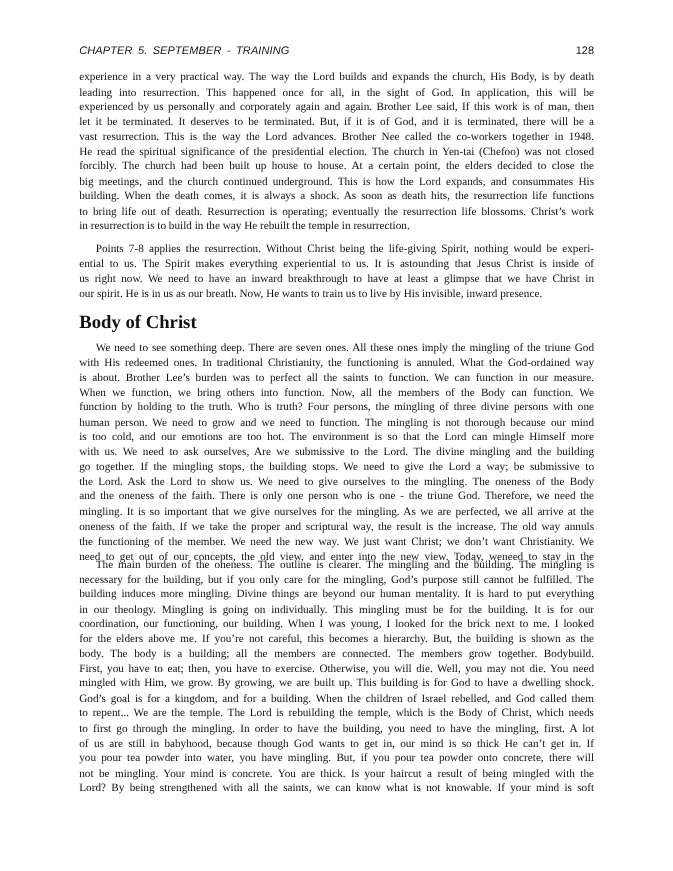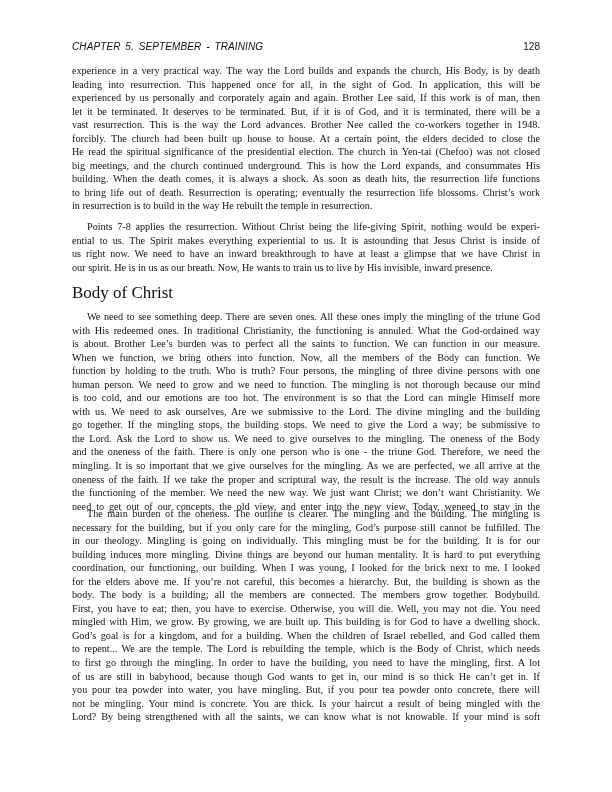--- a/index.html
+++ b/index.html
@@ -9,40 +9,40 @@
   .header { position: absolute; top: 41px; left: 0; width: 468px; height: 14px;
             font-family: Liberation Sans, sans-serif; font-size: 10px; }
   .header .title { position: absolute; left: 0; font-style: italic; letter-spacing: 0.1px; word-spacing: 2px; }
   .header .num { position: absolute; right: 0; }
   .para { position: absolute; left: 0; width: 468px; }
   .line { font-family: "Liberation Serif", serif; font-size: 10.2px; line-height: 13.55px;
           height: 13.55px; white-space: nowrap; text-align: justify; text-align-last: justify; }
   .line.last { text-align-last: left; }
   .line.indent { padding-left: 15px; }
   .heading { position: absolute; left: 0; top: 283px; font-family: "Liberation Serif", serif;
-             font-weight: normal; font-size: 17px; }
+             font-weight: bold; font-size: 17px; }
 </style>
 </head>
 <body>
 
 <div class="page">
 
   <div class="header">
     <span class="title">CHAPTER 5.  SEPTEMBER - TRAINING</span>
     <span class="num">128</span>
   </div>
 
   <div class="para" style="top:64px">
     <div class="line">experience in a very practical way. The way the Lord builds and expands the church, His Body, is by death</div>
     <div class="line">leading into resurrection. This happened once for all, in the sight of God. In application, this will be</div>
     <div class="line">experienced by us personally and corporately again and again. Brother Lee said, If this work is of man, then</div>
     <div class="line">let it be terminated. It deserves to be terminated. But, if it is of God, and it is terminated, there will be a</div>
     <div class="line">vast resurrection. This is the way the Lord advances. Brother Nee called the co-workers together in 1948.</div>
+    <div class="line">He read the spiritual significance of the presidential election. The church in Yen-tai (Chefoo) was not closed</div>
     <div class="line">forcibly. The church had been built up house to house. At a certain point, the elders decided to close the</div>
-    <div class="line">He read the spiritual significance of the presidential election. The church in Yen-tai (Chefoo) was not closed</div>
     <div class="line">big meetings, and the church continued underground. This is how the Lord expands, and consummates His</div>
     <div class="line">building. When the death comes, it is always a shock. As soon as death hits, the resurrection life functions</div>
     <div class="line">to bring life out of death. Resurrection is operating; eventually the resurrection life blossoms. Christ’s work</div>
     <div class="line last">in resurrection is to build in the way He rebuilt the temple in resurrection.</div>
   </div>
 
   <div class="para" style="top:220px">
     <div class="line indent">Points 7-8 applies the resurrection. Without Christ being the life-giving Spirit, nothing would be experi-</div>
     <div class="line">ential to us. The Spirit makes everything experiential to us. It is astounding that Jesus Christ is inside of</div>
     <div class="line">us right now. We need to have an inward breakthrough to have at least a glimpse that we have Christ in</div>
@@ -65,22 +65,22 @@
     <div class="line">and the oneness of the faith. There is only one person who is one - the triune God. Therefore, we need the</div>
     <div class="line">mingling. It is so important that we give ourselves for the mingling. As we are perfected, we all arrive at the</div>
     <div class="line">oneness of the faith. If we take the proper and scriptural way, the result is the increase. The old way annuls</div>
     <div class="line">the functioning of the member. We need the new way. We just want Christ; we don’t want Christianity. We</div>
     <div class="line">need to get out of our concepts, the old view, and enter into the new view. Today, weneed to stay in the</div>
   </div>
 
   <div class="para" style="top:507px">
     <div class="line indent">The main burden of the oneness. The outline is clearer. The mingling and the building. The mingling is</div>
     <div class="line">necessary for the building, but if you only care for the mingling, God’s purpose still cannot be fulfilled. The</div>
+    <div class="line">building induces more mingling. Divine things are beyond our human mentality. It is hard to put everything</div>
     <div class="line">in our theology. Mingling is going on individually. This mingling must be for the building. It is for our</div>
-    <div class="line">building induces more mingling. Divine things are beyond our human mentality. It is hard to put everything</div>
     <div class="line">coordination, our functioning, our building. When I was young, I looked for the brick next to me. I looked</div>
     <div class="line">for the elders above me. If you’re not careful, this becomes a hierarchy. But, the building is shown as the</div>
     <div class="line">body. The body is a building; all the members are connected. The members grow together. Bodybuild.</div>
     <div class="line">First, you have to eat; then, you have to exercise. Otherwise, you will die. Well, you may not die. You need</div>
     <div class="line">mingled with Him, we grow. By growing, we are built up. This building is for God to have a dwelling shock.</div>
     <div class="line">God’s goal is for a kingdom, and for a building. When the children of Israel rebelled, and God called them</div>
     <div class="line">to repent... We are the temple. The Lord is rebuilding the temple, which is the Body of Christ, which needs</div>
     <div class="line">to first go through the mingling. In order to have the building, you need to have the mingling, first. A lot</div>
     <div class="line">of us are still in babyhood, because though God wants to get in, our mind is so thick He can’t get in. If</div>
     <div class="line">you pour tea powder into water, you have mingling. But, if you pour tea powder onto concrete, there will</div>

